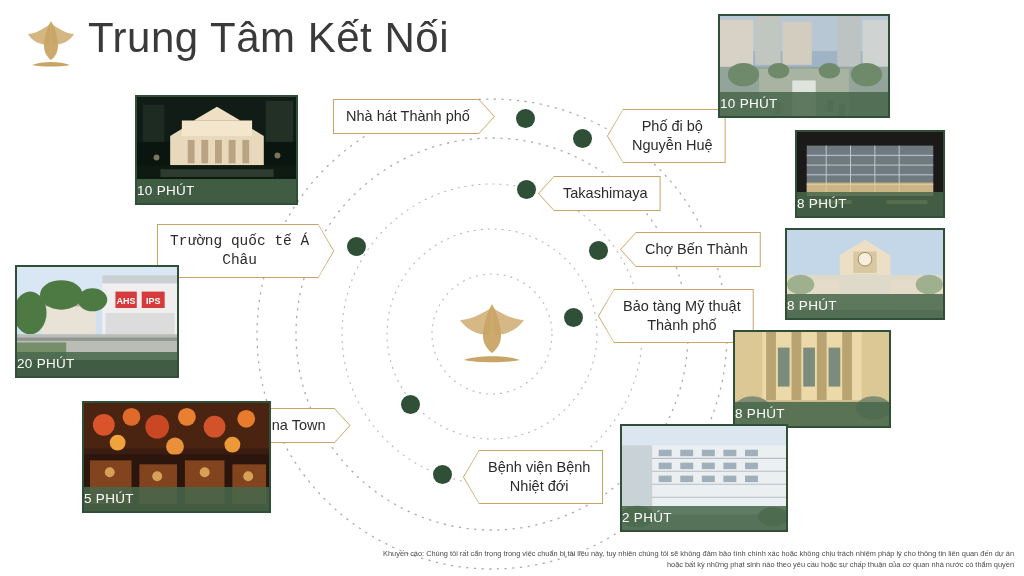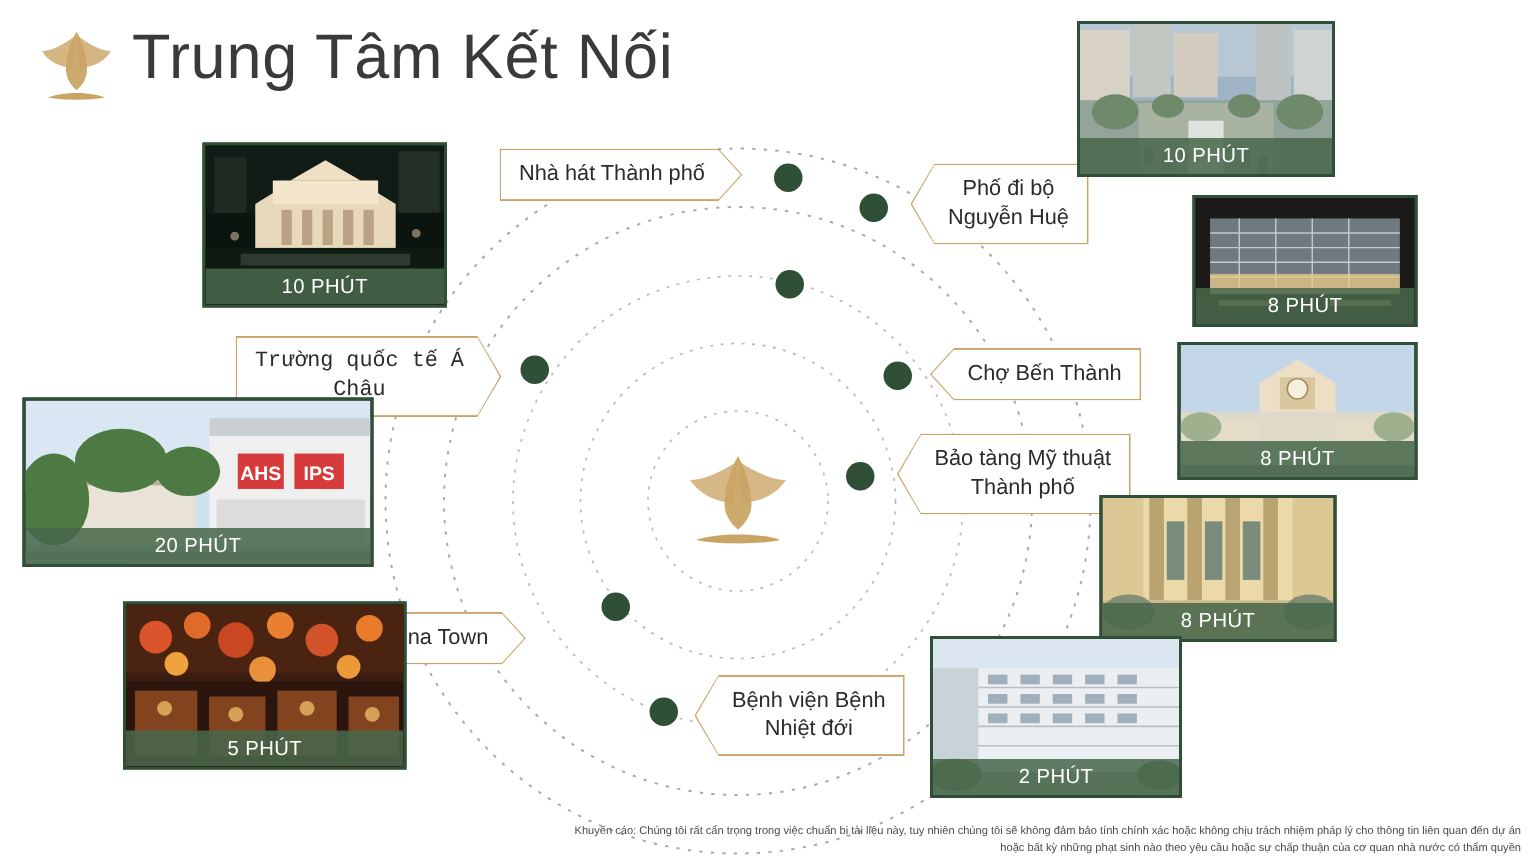--- a/index.html
+++ b/index.html
@@ -60,21 +60,21 @@
     position:absolute;
     border:2px solid #2f4f37;
     background:#14220f;
     overflow:hidden;
   }
   .card .photo { position:absolute; inset:0; }
   .card .cap {
     position:absolute; left:0; right:0; bottom:0;
     background:rgba(72,104,76,0.86);
     color:#ffffff; font-size:13.5px; font-weight:400;
-    text-align:center; padding:4px 0 5px 0;
+    text-align:left; padding:4px 0 5px 0;
     letter-spacing:0.3px;
   }
 
   
   .disclaimer {
     position:absolute; left:0; right:0; bottom:6px;
     text-align:right;
     font-size:7.4px; line-height:10.5px; color:#4a4a4a;
     padding:0 10px;
   }
@@ -131,20 +131,25 @@
     </div>
   </div>
 
   <div class="label-wrap" style="left:607px; top:109px;">
     <div class="label-shape tip-left">
       <div class="label-inner">Phố đi bộ
 Nguyễn Huệ</div>
     </div>
   </div>
 
+  <div class="label-wrap" style="left:538px; top:176px;">
+    <div class="label-shape tip-left">
+      <div class="label-inner">Takashimaya</div>
+    </div>
+  </div>
 
   <div class="label-wrap" style="left:157px; top:224px;font-family:Liberation Mono, monospace;">
     <div class="label-shape tip-right">
       <div class="label-inner">Trường quốc tế Á
 Châu</div>
     </div>
   </div>
 
   <div class="label-wrap" style="left:620px; top:232px;">
     <div class="label-shape tip-left">
@@ -290,21 +295,21 @@
       </g>
       <rect x="0" y="70" width="158" height="28" fill="#cdb98c"></rect>
       <g fill="#6e7f6b" opacity="0.8">
           <ellipse cx="18" cy="78" rx="18" ry="12"></ellipse>
           <ellipse cx="142" cy="78" rx="18" ry="12"></ellipse>
         </g>
     </svg>
     <div class="cap">8 PHÚT</div>
   </div>
 
-  <div class="card" style="left:15px; top:265px; width:234px; height:113px;">
+  <div class="card" style="left:15px; top:265px; width:164px; height:113px;">
     <svg class="photo" viewBox="0 0 195 113" preserveAspectRatio="none">
       <rect width="195" height="113" fill="#cfe0ee"></rect>
       <rect x="0" y="0" width="195" height="52" fill="#d8e7f3"></rect>
       <rect x="104" y="10" width="91" height="72" fill="#efefef"></rect>
       <rect x="104" y="10" width="91" height="10" fill="#c9cfd2"></rect>
       <g fill="#d63a3a">
         <rect x="120" y="30" width="26" height="20"></rect>
         <rect x="152" y="30" width="28" height="20"></rect>
       </g>
       <text x="133" y="45" font-family="Liberation Sans, sans-serif" font-size="11" font-weight="bold" fill="#ffffff" text-anchor="middle">AHS</text>

